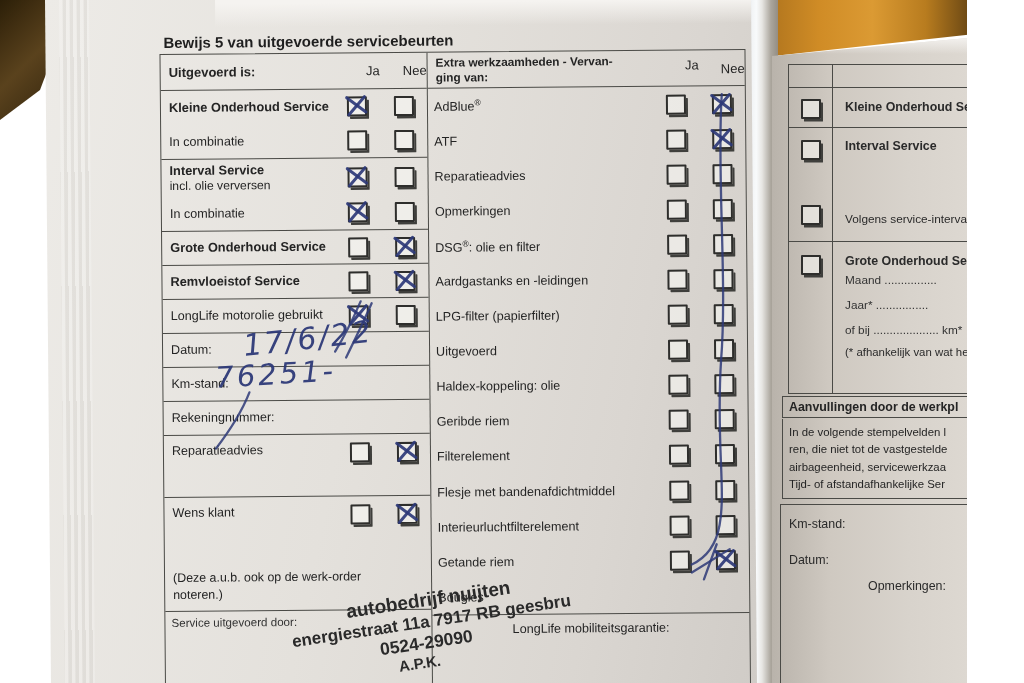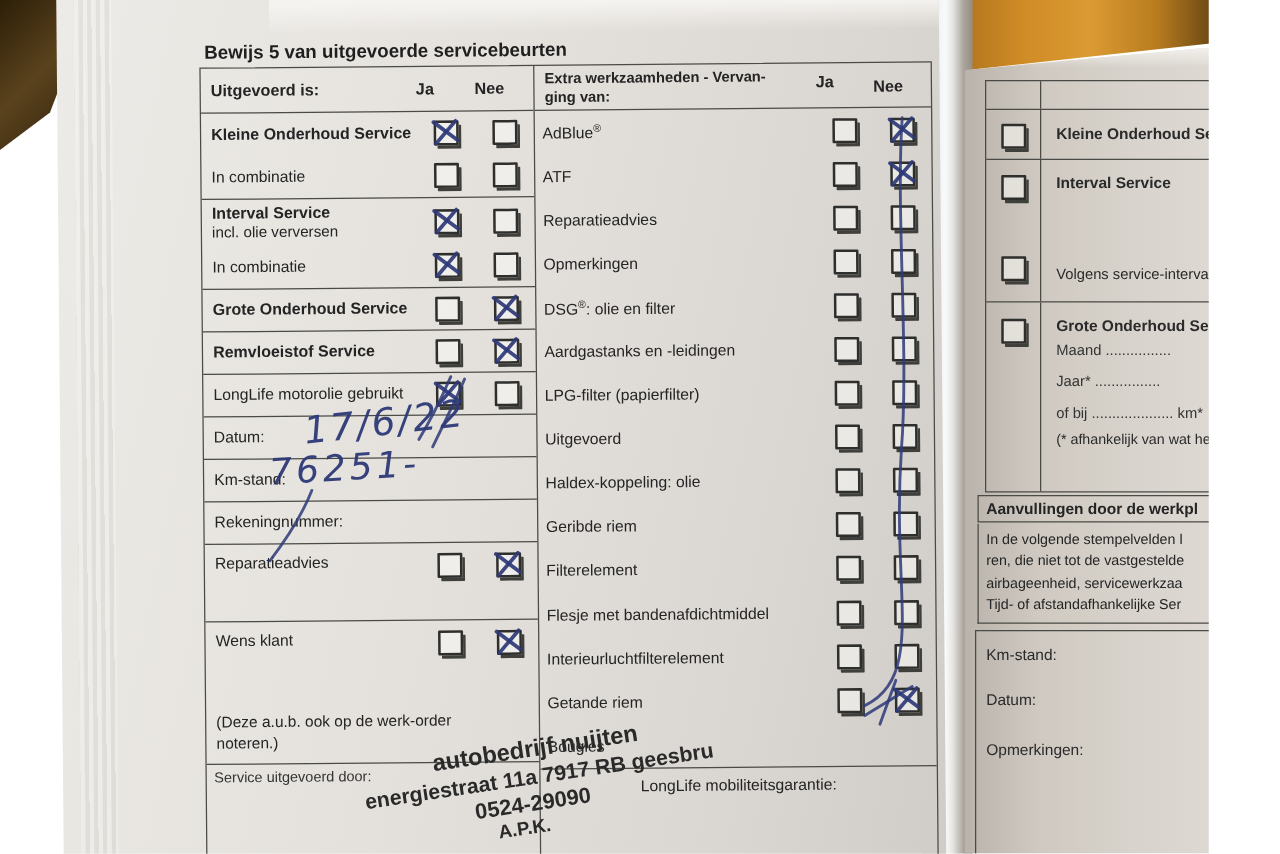--- a/index.html
+++ b/index.html
@@ -28,21 +28,21 @@
   #title{position:absolute;left:118px;top:40px;font-size:15px;font-weight:bold;color:#1f1f1f;}
 
   #mtable{position:absolute;left:114px;top:60px;width:584px;height:640px;
     border:1.6px solid #4a4a46;display:flex;}
   .lcol{width:266px;border-right:1.6px solid #4a4a46;display:flex;flex-direction:column;position:relative;}
   .mcol{flex:1;display:flex;flex-direction:column;position:relative;}
 
   .lhead,.mhead{height:36px;display:flex;border-bottom:1.6px solid #4a4a46;padding-left:8px;box-sizing:border-box;}
   .lhead{align-items:center;}
   .hb{flex:1;font-weight:bold;font-size:13px;}
-  .hcell{width:47px;text-align:left;font-weight:bold;font-size:13px;}
+  .hcell{width:47px;text-align:right;font-weight:normal;font-size:13px;}
   .mhead{padding-top:3px;}
   .mhead .hb{font-size:11.8px;line-height:1.25;}
   .mhead .hcell{width:46px;padding-top:4px;}
   .mhead .hcell:last-child{padding-top:8px;}
 
   .lrow{height:34px;display:flex;align-items:center;padding-left:8px;position:relative;box-sizing:border-box;}
   .lrow.sep{border-top:1.4px solid #4a4a46;}
   .lrow.h38{height:38px;}
   .lrow.tall{height:62px;}
   .lrow.tall2{height:114px;}
@@ -111,21 +111,21 @@
   .rline{font-size:11.8px;line-height:25px;color:#333;}
   .rfoot{font-size:11.4px;margin-top:3px;color:#2a2a2a;}
   .rhdr{position:absolute;left:10px;top:358px;width:252px;border:1.6px solid #4a4a46;
         padding:3px 6px;font-weight:bold;font-size:12.4px;box-sizing:border-box;}
   .rbody{position:absolute;left:10px;top:381px;width:252px;border:1.6px solid #4a4a46;border-top:none;
         padding:5px 6px;font-size:11.4px;line-height:1.52;box-sizing:border-box;}
   .rstamp{position:absolute;left:8px;top:466px;width:254px;height:210px;border:1.6px solid #4a4a46;
         padding:12px 8px;box-sizing:border-box;}
   .rstamp .rt{display:block;}
   .rs2{margin-top:22px;}
-  .rs3{margin-top:26px;}
+  .rs3{margin-top:12px;text-align:center;}
 </style>
 </head>
 <body>
 
 <div id="wood-tl"></div>
 <div id="wood-tr"></div>
 <div id="page-gap"></div>
 
 <div id="left-page">
   <div id="title">Bewijs 5 van uitgevoerde servicebeurten</div>

